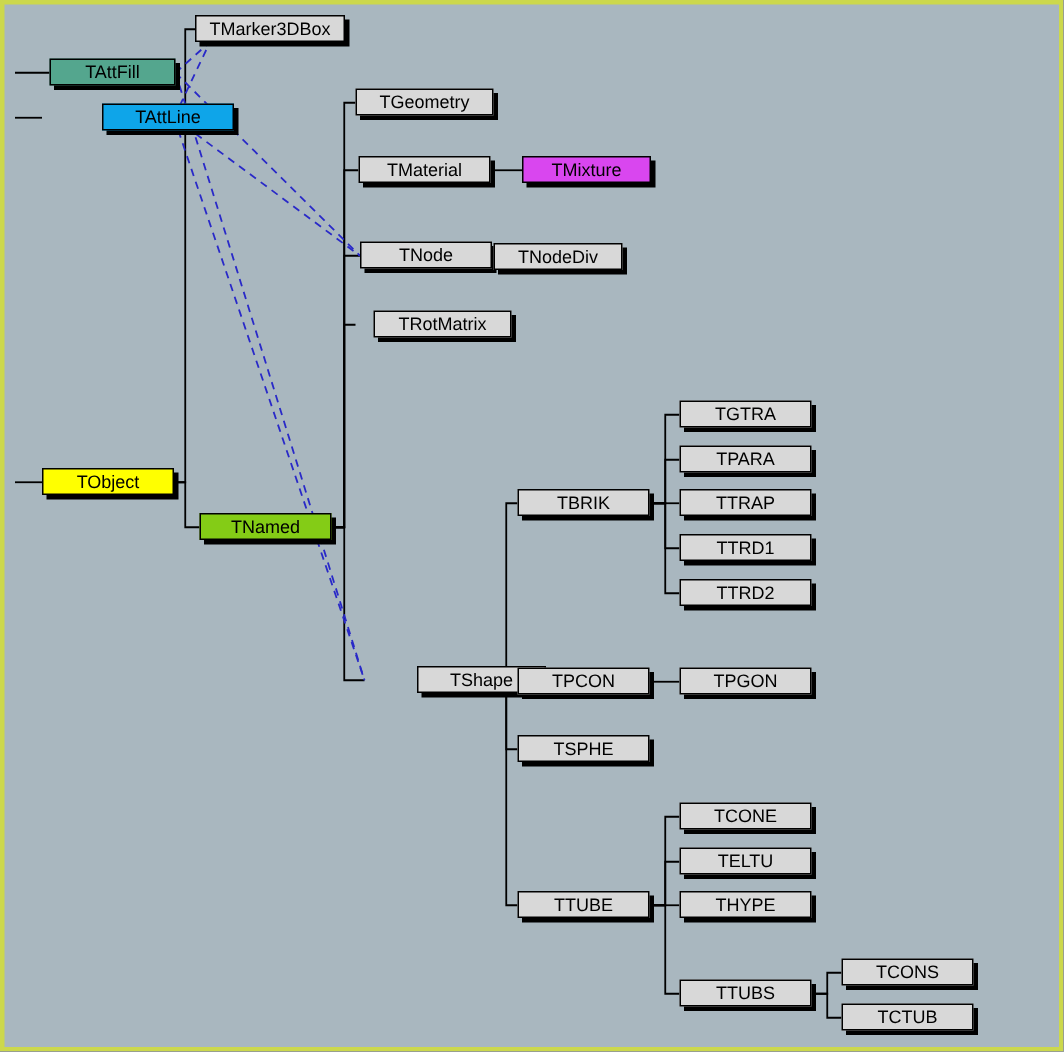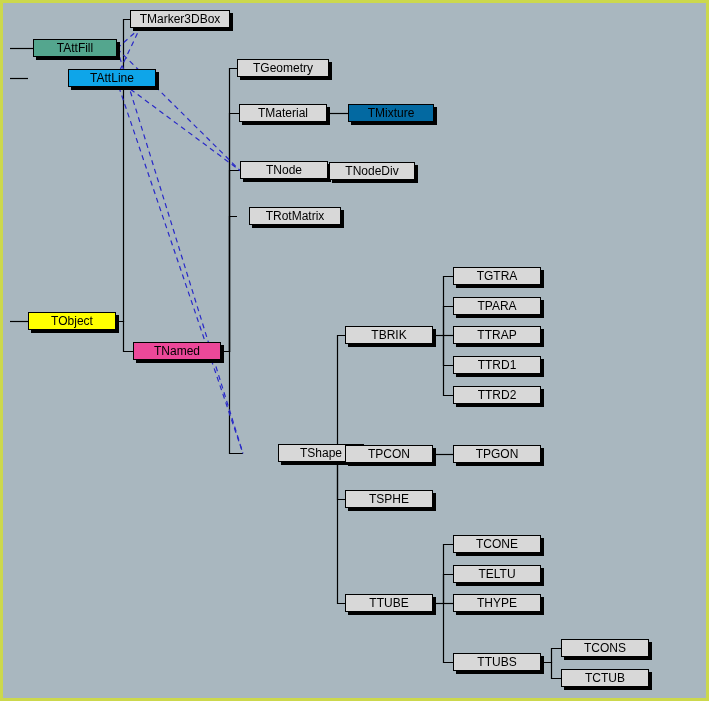--- a/index.html
+++ b/index.html
@@ -80,26 +80,26 @@
       <path d="M 116 78.5 L 240 170.5" class="dashed" stroke="#2929c8"></path>
       <path d="M 117 48.5 L 243 453.5" class="dashed" stroke="#2929c8"></path>
       <path d="M 116 78.5 L 243 453.5" class="dashed" stroke="#2929c8"></path>
     </svg>
   <div id="nodes-layer">
       <div class="node class" style="left: 130px; top: 10px; width: 100px; height: 18px; background: rgb(216, 216, 216);">TMarker3DBox</div>
       <div class="node attr" style="left: 33px; top: 39px; width: 84px; height: 18px; background: rgb(84, 166, 142);">TAttFill</div>
       <div class="node attr" style="left: 28px; top: 69px; width: 88px; height: 18px; background: #0ea5e9; margin-left: 40px;">TAttLine</div>
       <div class="node class" style="left: 237px; top: 59px; width: 92px; height: 18px; background: rgb(216, 216, 216);">TGeometry</div>
       <div class="node class" style="left: 239px; top: 104px; width: 88px; height: 18px; background: rgb(216, 216, 216);">TMaterial</div>
-      <div class="node class" style="left: 348px; top: 104px; width: 86px; height: 18px; background: #0369a1;">TMixture</div>
+      <div class="node class" style="left: 348px; top: 104px; width: 86px; height: 18px; background: #d946ef;">TMixture</div>
       <div class="node class" style="left: 240px; top: 161px; width: 88px; height: 18px; background: rgb(216, 216, 216);">TNode</div>
       <div class="node class" style="left: 329px; top: 162px; width: 86px; height: 18px; background: rgb(216, 216, 216);">TNodeDiv</div>
       <div class="node class" style="left: 237px; top: 207px; width: 92px; height: 18px; background: rgb(216, 216, 216); margin-left: 12px;">TRotMatrix</div>
       <div class="node base" style="left: 28px; top: 312px; width: 88px; height: 18px; background: rgb(255, 255, 0);">TObject</div>
-      <div class="node class" style="left: 133px; top: 342px; width: 88px; height: 18px; background: #ec4899;">TNamed</div>
+      <div class="node class" style="left: 133px; top: 342px; width: 88px; height: 18px; background: #84cc16;">TNamed</div>
       <div class="node class" style="left: 243px; top: 444px; width: 86px; height: 18px; background: rgb(216, 216, 216); margin-left: 35px;">TShape</div>
       <div class="node class" style="left: 345px; top: 326px; width: 88px; height: 18px; background: rgb(216, 216, 216);">TBRIK</div>
       <div class="node class" style="left: 453px; top: 267px; width: 88px; height: 18px; background: rgb(216, 216, 216);">TGTRA</div>
       <div class="node class" style="left: 453px; top: 297px; width: 88px; height: 18px; background: rgb(216, 216, 216);">TPARA</div>
       <div class="node class" style="left: 453px; top: 326px; width: 88px; height: 18px; background: rgb(216, 216, 216);">TTRAP</div>
       <div class="node class" style="left: 453px; top: 356px; width: 88px; height: 18px; background: rgb(216, 216, 216);">TTRD1</div>
       <div class="node class" style="left: 453px; top: 386px; width: 88px; height: 18px; background: rgb(216, 216, 216);">TTRD2</div>
       <div class="node class" style="left: 345px; top: 445px; width: 88px; height: 18px; background: rgb(216, 216, 216);">TPCON</div>
       <div class="node class" style="left: 453px; top: 445px; width: 88px; height: 18px; background: rgb(216, 216, 216);">TPGON</div>
       <div class="node class" style="left: 345px; top: 490px; width: 88px; height: 18px; background: rgb(216, 216, 216);">TSPHE</div>

